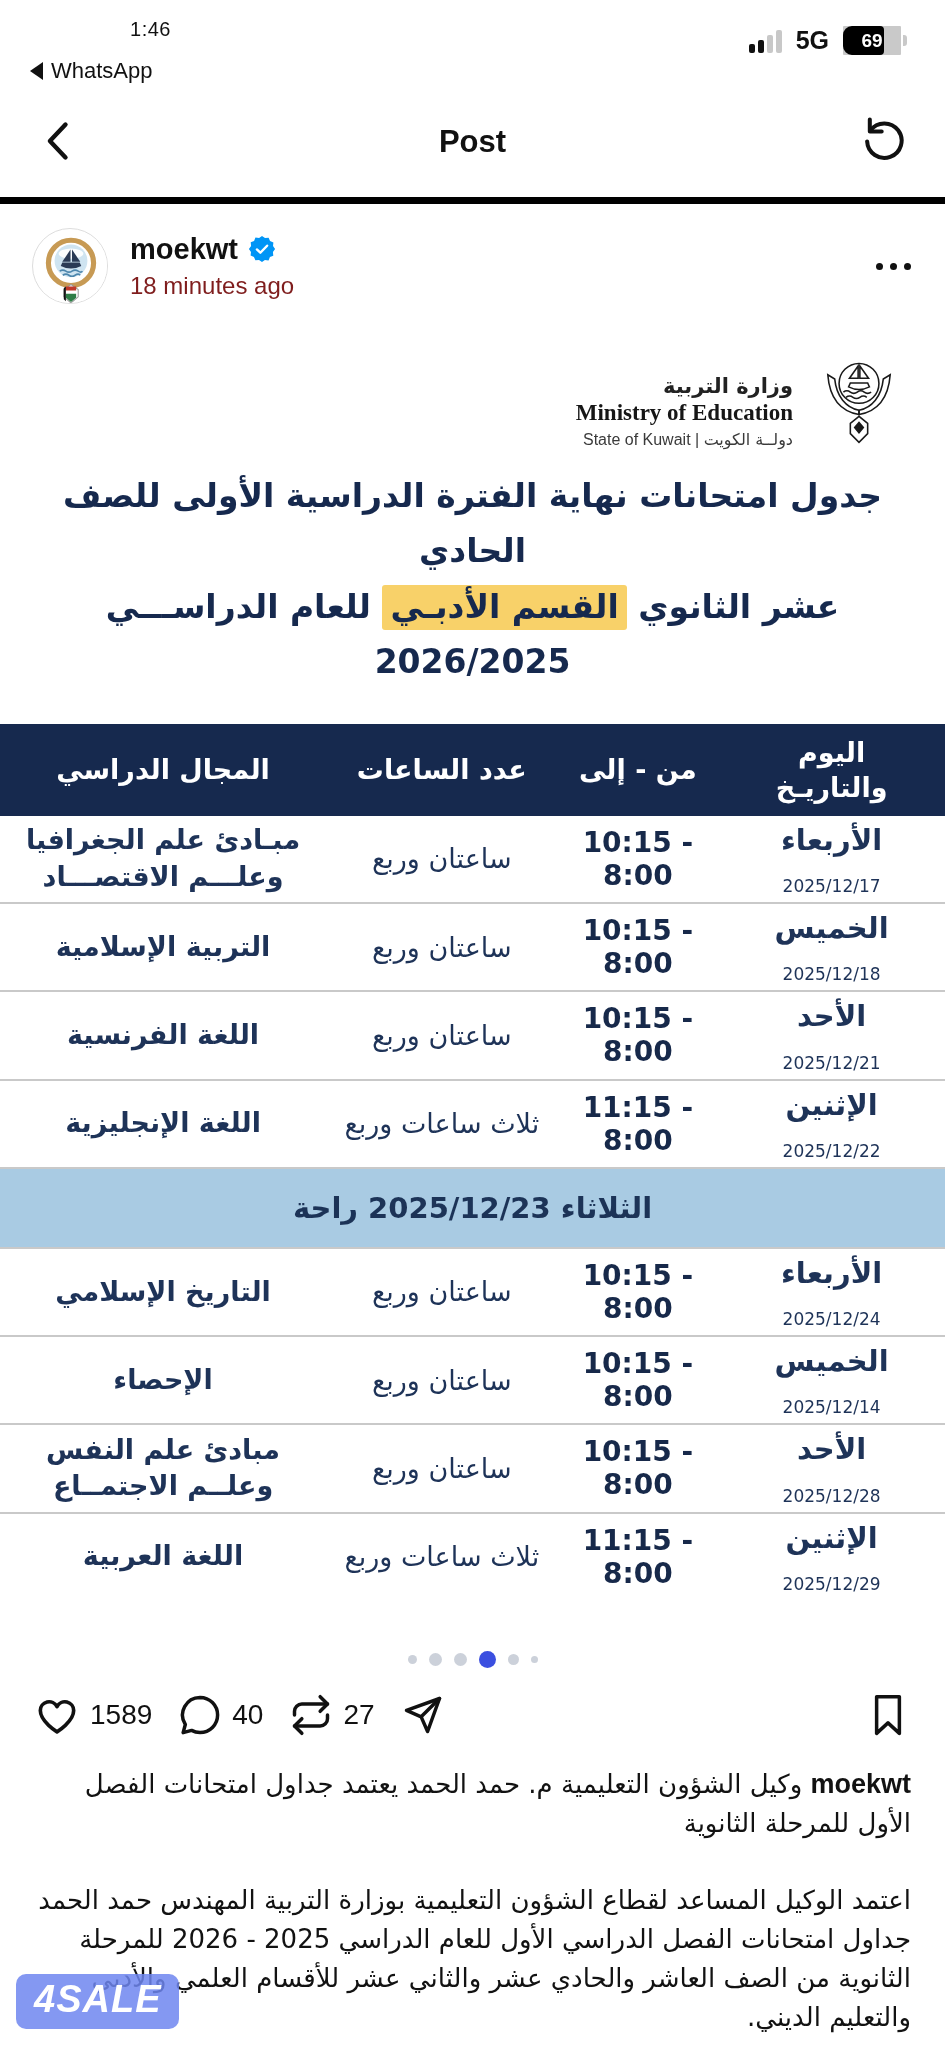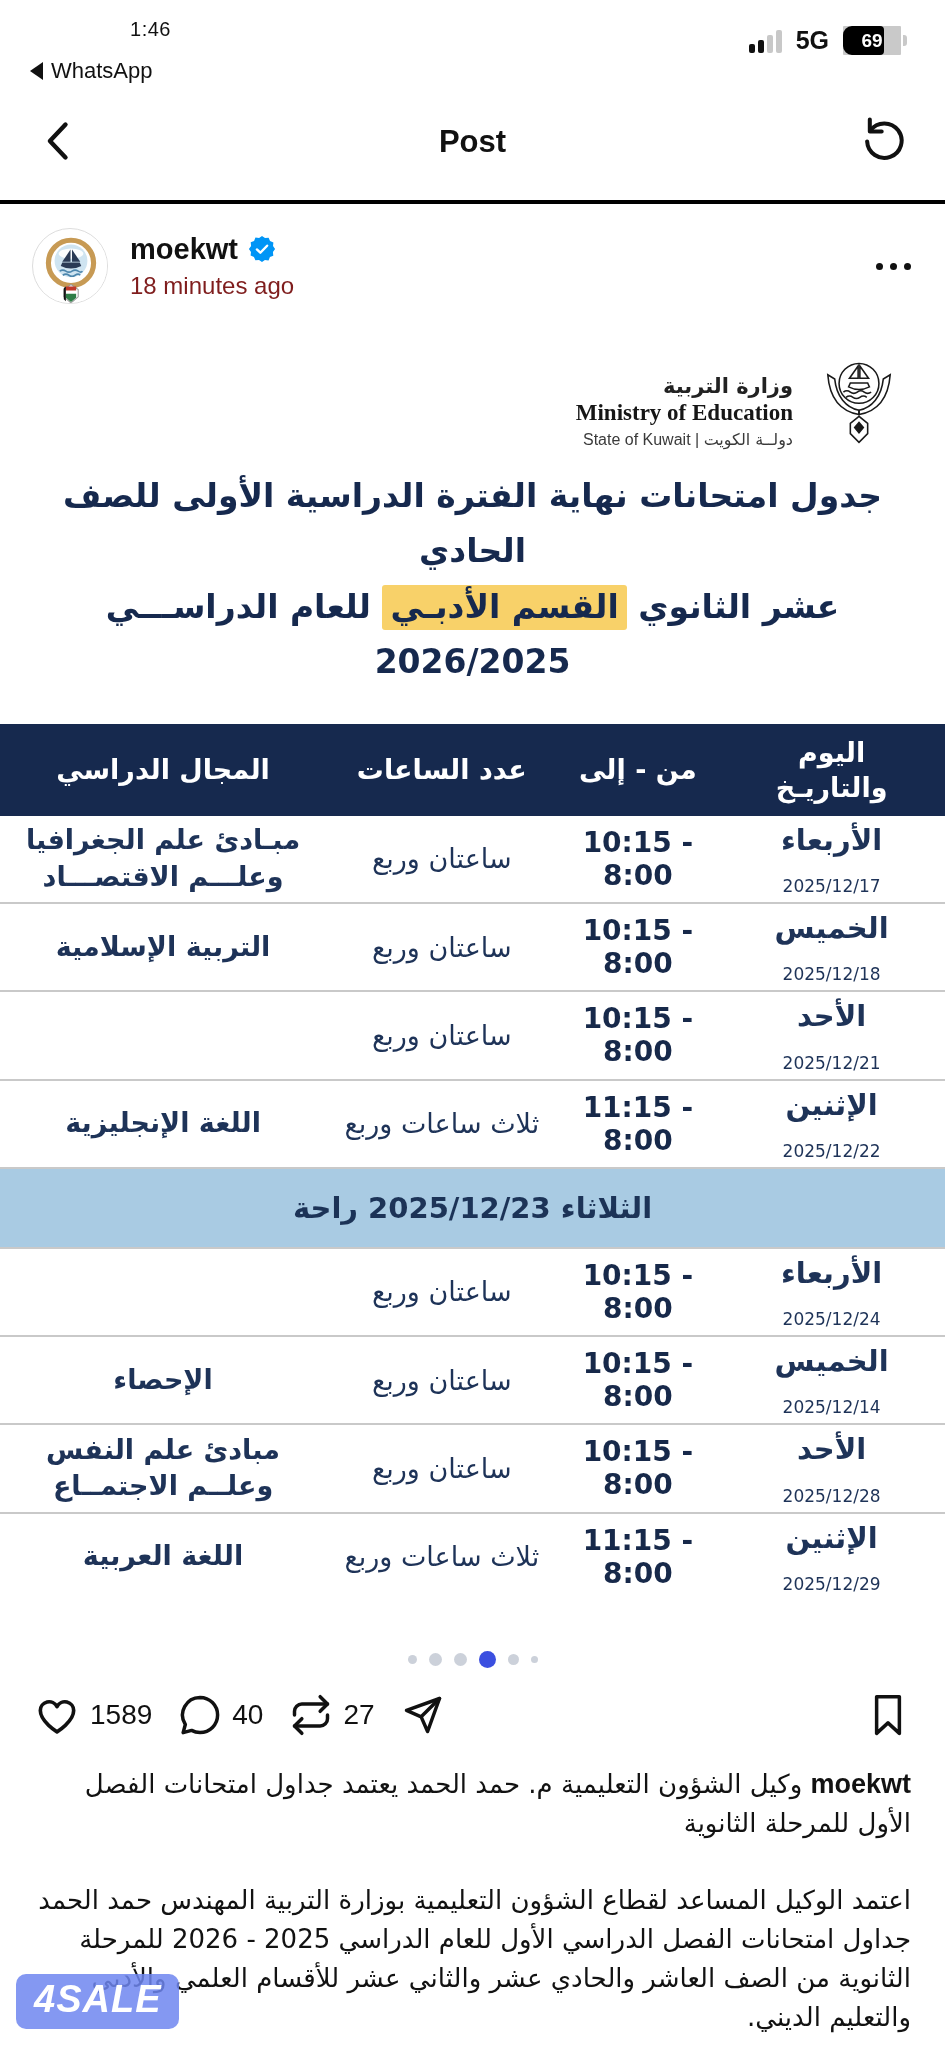--- a/index.html
+++ b/index.html
@@ -32,21 +32,21 @@
   .sig i.on{background:#111;}
   .sig .b1{height:9px}.sig .b2{height:13px}.sig .b3{height:18px}.sig .b4{height:23px}
   .sb-net{font-size:25px;font-weight:600;}
   .battery{position:relative;width:58px;height:29px;border-radius:1px;background:#c9c9c9;overflow:hidden;}
   .battery .fill{position:absolute;left:0;top:0;bottom:0;width:70%;background:#000;border-radius:9px 4px 4px 9px;}
   .battery .pct{position:absolute;inset:0;display:flex;align-items:center;justify-content:center;
     color:#fff;font-size:19px;font-weight:700;}
   .battery-nub{width:4px;height:11px;background:#c9c9c9;border-radius:0 3px 3px 0;margin-left:-12px;}
 
   
-  .nav{position:relative;height:116px;border-bottom:4px solid #000000;}
+  .nav{position:relative;height:116px;border-bottom:7px solid #000000;}
   .nav-back{position:absolute;left:38px;top:28px;width:44px;height:50px;cursor:pointer;}
   .nav-title{position:absolute;left:0;right:0;top:36px;text-align:center;font-size:31px;font-weight:700;}
   .nav-undo{position:absolute;right:36px;top:26px;width:48px;height:50px;cursor:pointer;}
 
   
   .profile{display:flex;align-items:center;padding:24px 30px 22px 32px;}
   .avatar{width:76px;height:76px;border-radius:50%;border:1px solid #ddd;overflow:hidden;background:#fff;flex:0 0 auto;}
   .p-meta{margin-left:22px;flex:1;}
   .p-toprow{display:flex;align-items:center;gap:10px;}
   .p-user{font-size:29px;font-weight:700;}
@@ -251,40 +251,42 @@
       <div class="cell cell-hours">ساعتان وربع</div>
       <div class="cell cell-subject">التربية الإسلامية</div>
     </div>
     <div class="t-row">
       <div class="cell cell-day">
           <div class="d-name">الأحد</div>
           <div class="d-date">2025/12/21</div>
         </div>
       <div class="cell cell-time">10:15 - 8:00</div>
       <div class="cell cell-hours">ساعتان وربع</div>
+      <div class="cell cell-subject">اللغة الفرنسية</div>
     </div>
     <div class="t-row">
       <div class="cell cell-day">
           <div class="d-name">الإثنين</div>
           <div class="d-date">2025/12/22</div>
         </div>
       <div class="cell cell-time">11:15 - 8:00</div>
       <div class="cell cell-hours">ثلاث ساعات وربع</div>
       <div class="cell cell-subject">اللغة الإنجليزية</div>
     </div>
 
     <div class="t-band">الثلاثاء 2025/12/23 راحة</div>
 
     <div class="t-row">
       <div class="cell cell-day">
           <div class="d-name">الأربعاء</div>
           <div class="d-date">2025/12/24</div>
         </div>
       <div class="cell cell-time">10:15 - 8:00</div>
       <div class="cell cell-hours">ساعتان وربع</div>
+      <div class="cell cell-subject">التاريخ الإسلامي</div>
     </div>
     <div class="t-row">
       <div class="cell cell-day">
           <div class="d-name">الخميس</div>
           <div class="d-date">2025/12/14</div>
         </div>
       <div class="cell cell-time">10:15 - 8:00</div>
       <div class="cell cell-hours">ساعتان وربع</div>
       <div class="cell cell-subject">الإحصاء</div>
     </div>

